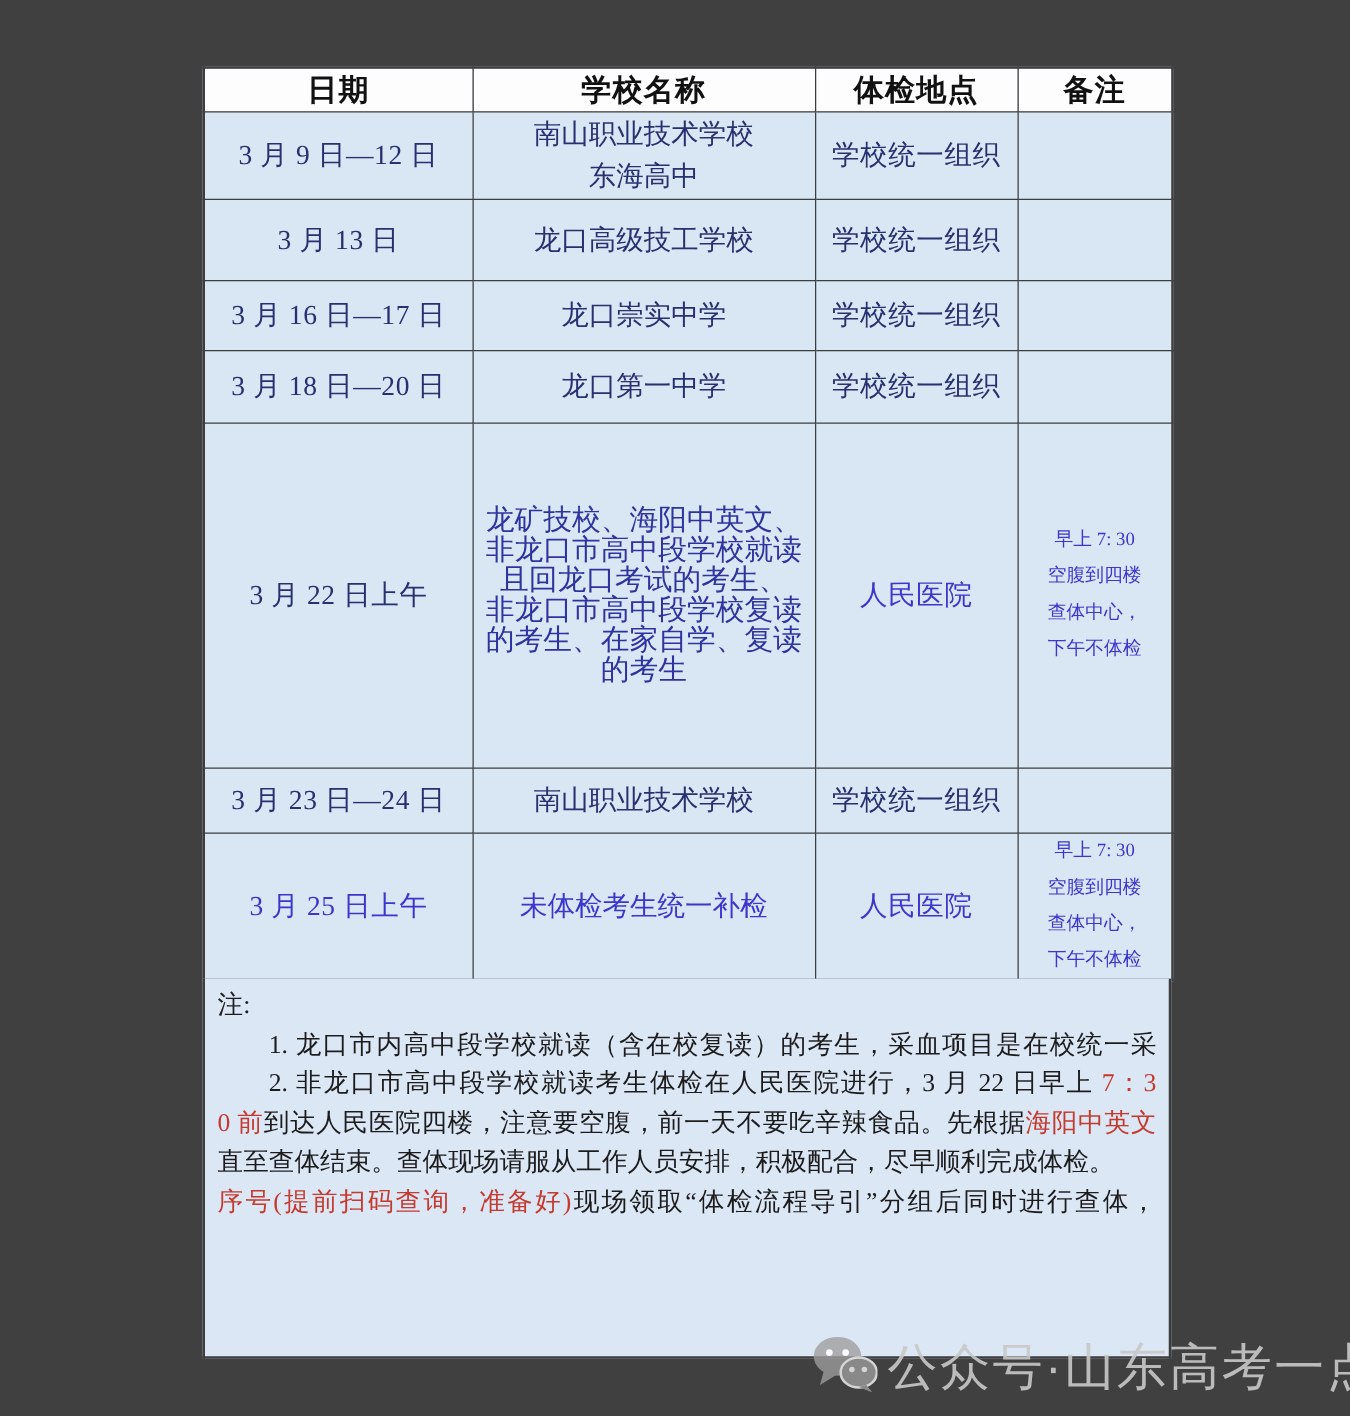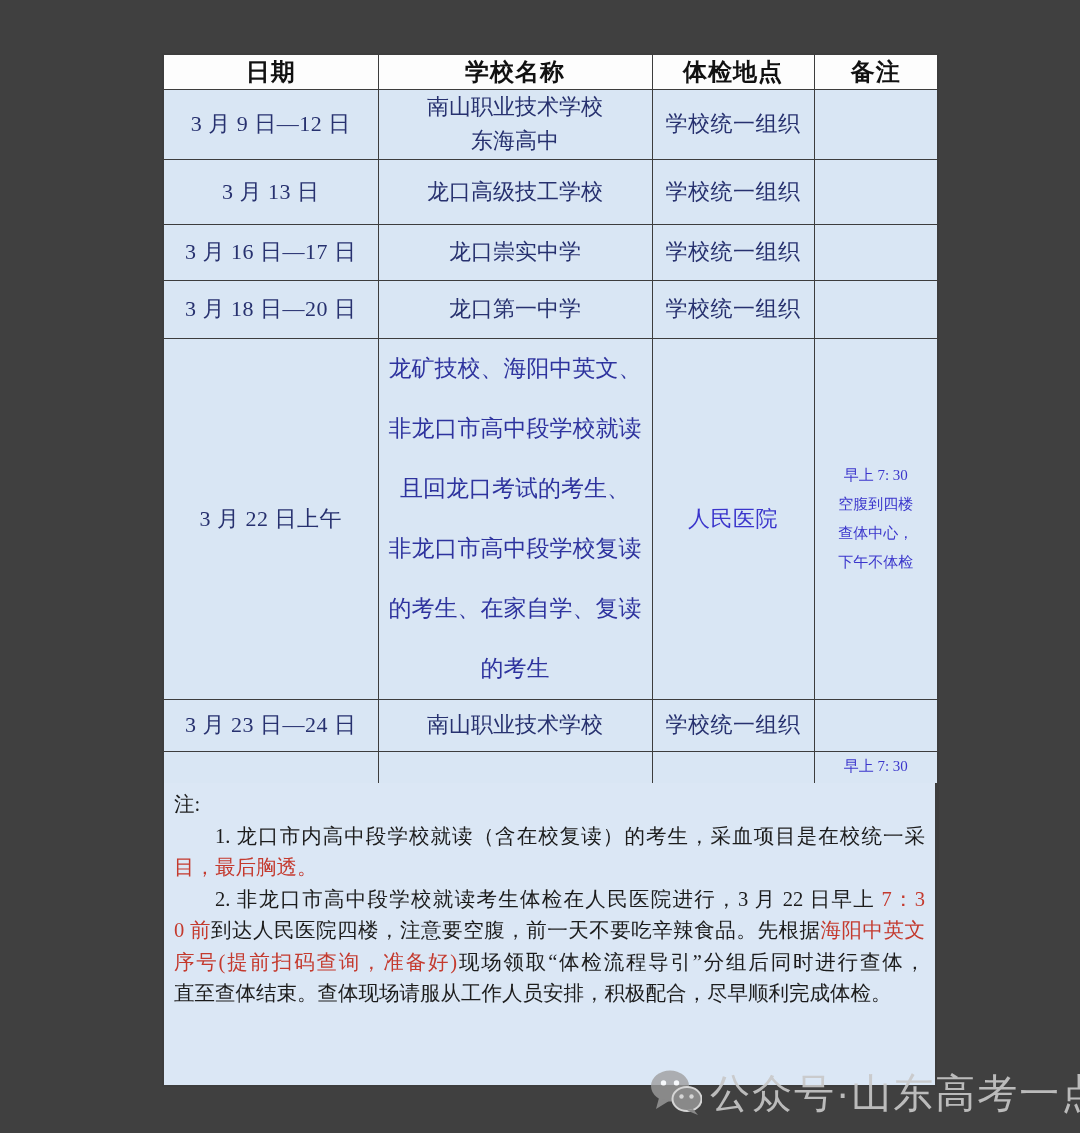--- a/index.html
+++ b/index.html
@@ -22,21 +22,21 @@
   tr.r5{height:276px;} tr.r6{height:52px;} tr.r7{height:118px;}
   th.h{
     background:#fdfdfd;color:#111111;font-family:"Liberation Sans","DejaVu Sans",sans-serif;
     font-weight:bold;font-size:24px;letter-spacing:1px;
   }
   .ink1{color:#27316f;}        
   .ink2{color:#3b36cc;}        
   .ink3{color:#2e339e;}        
   td.datec{font-size:22px;letter-spacing:.5px;}
   td.schoolc{font-size:22px;white-space:pre-line;line-height:34px;}
-  td.school-big{font-size:23px;white-space:pre-line;line-height:60px;padding:0 4px;}
+  td.school-big{font-size:23px;white-space:pre-line;line-height:24px;padding:0 4px;}
   td.locc{font-size:22px;letter-spacing:.5px;}
   td.remc{
     font-size:15px;white-space:pre-line;line-height:29px;
     text-align:left;padding:0 3px 0 7px;letter-spacing:0;
   }
   
   .notes{
     position:absolute;left:162px;top:783px;width:775px;height:304px;box-sizing:border-box;
     background:#dbe7f5;border:2px solid #3d3d3d;border-top:none;
     padding:6px 10px 0 10px;color:#1c1c1c;font-size:20.5px;line-height:31.5px;
@@ -132,25 +132,24 @@
 查体中心，
 下午不体检</td>
       </tr>
     </tbody>
       </table>
   </div>
 
   <div class="notes">
     <div class="nline nlabel">注:</div>
     <div class="nline ind"><span class="k">1. 龙口市内高中段学校就读（含在校复读）的考生，采血项目是在校统一采</span></div>
-    <div class="nline leftl"><span class="r">目，最后胸透。</span></div>
     <div class="nline ind"><span class="k">2. 非龙口市高中段学校就读考生体检在人民医院进行，3 月 22 日早上 </span><span class="r">7：3</span></div>
     <div class="nline"><span class="r">0 前</span><span class="k">到达人民医院四楼，注意要空腹，前一天不要吃辛辣食品。先根据</span><span class="r">海阳中英文</span></div>
+    <div class="nline leftl"><span class="k">直至查体结束。查体现场请服从工作人员安排，积极配合，尽早顺利完成体检。</span></div>
     <div class="nline"><span class="r">序号(提前扫码查询，准备好)</span><span class="k">现场领取“体检流程导引”分组后同时进行查体，</span></div>
-    <div class="nline leftl"><span class="k">直至查体结束。查体现场请服从工作人员安排，积极配合，尽早顺利完成体检。</span></div>
   </div>
 
   <div class="wm">
     <span>
       <svg width="52" height="46" viewBox="0 0 52 46" xmlns="http://www.w3.org/2000/svg">
         <ellipse cx="20" cy="17" rx="19" ry="15.5" fill="#9e9e9e"></ellipse>
         <polygon points="9,29 6,40 19,32" fill="#9e9e9e"></polygon>
         <circle cx="13.5" cy="14" r="2.7" fill="#ffffff"></circle>
         <circle cx="26.5" cy="14" r="2.7" fill="#ffffff"></circle>
         <ellipse cx="37" cy="30" rx="14.5" ry="12" fill="#9e9e9e" stroke="#ffffff" stroke-width="2"></ellipse>

